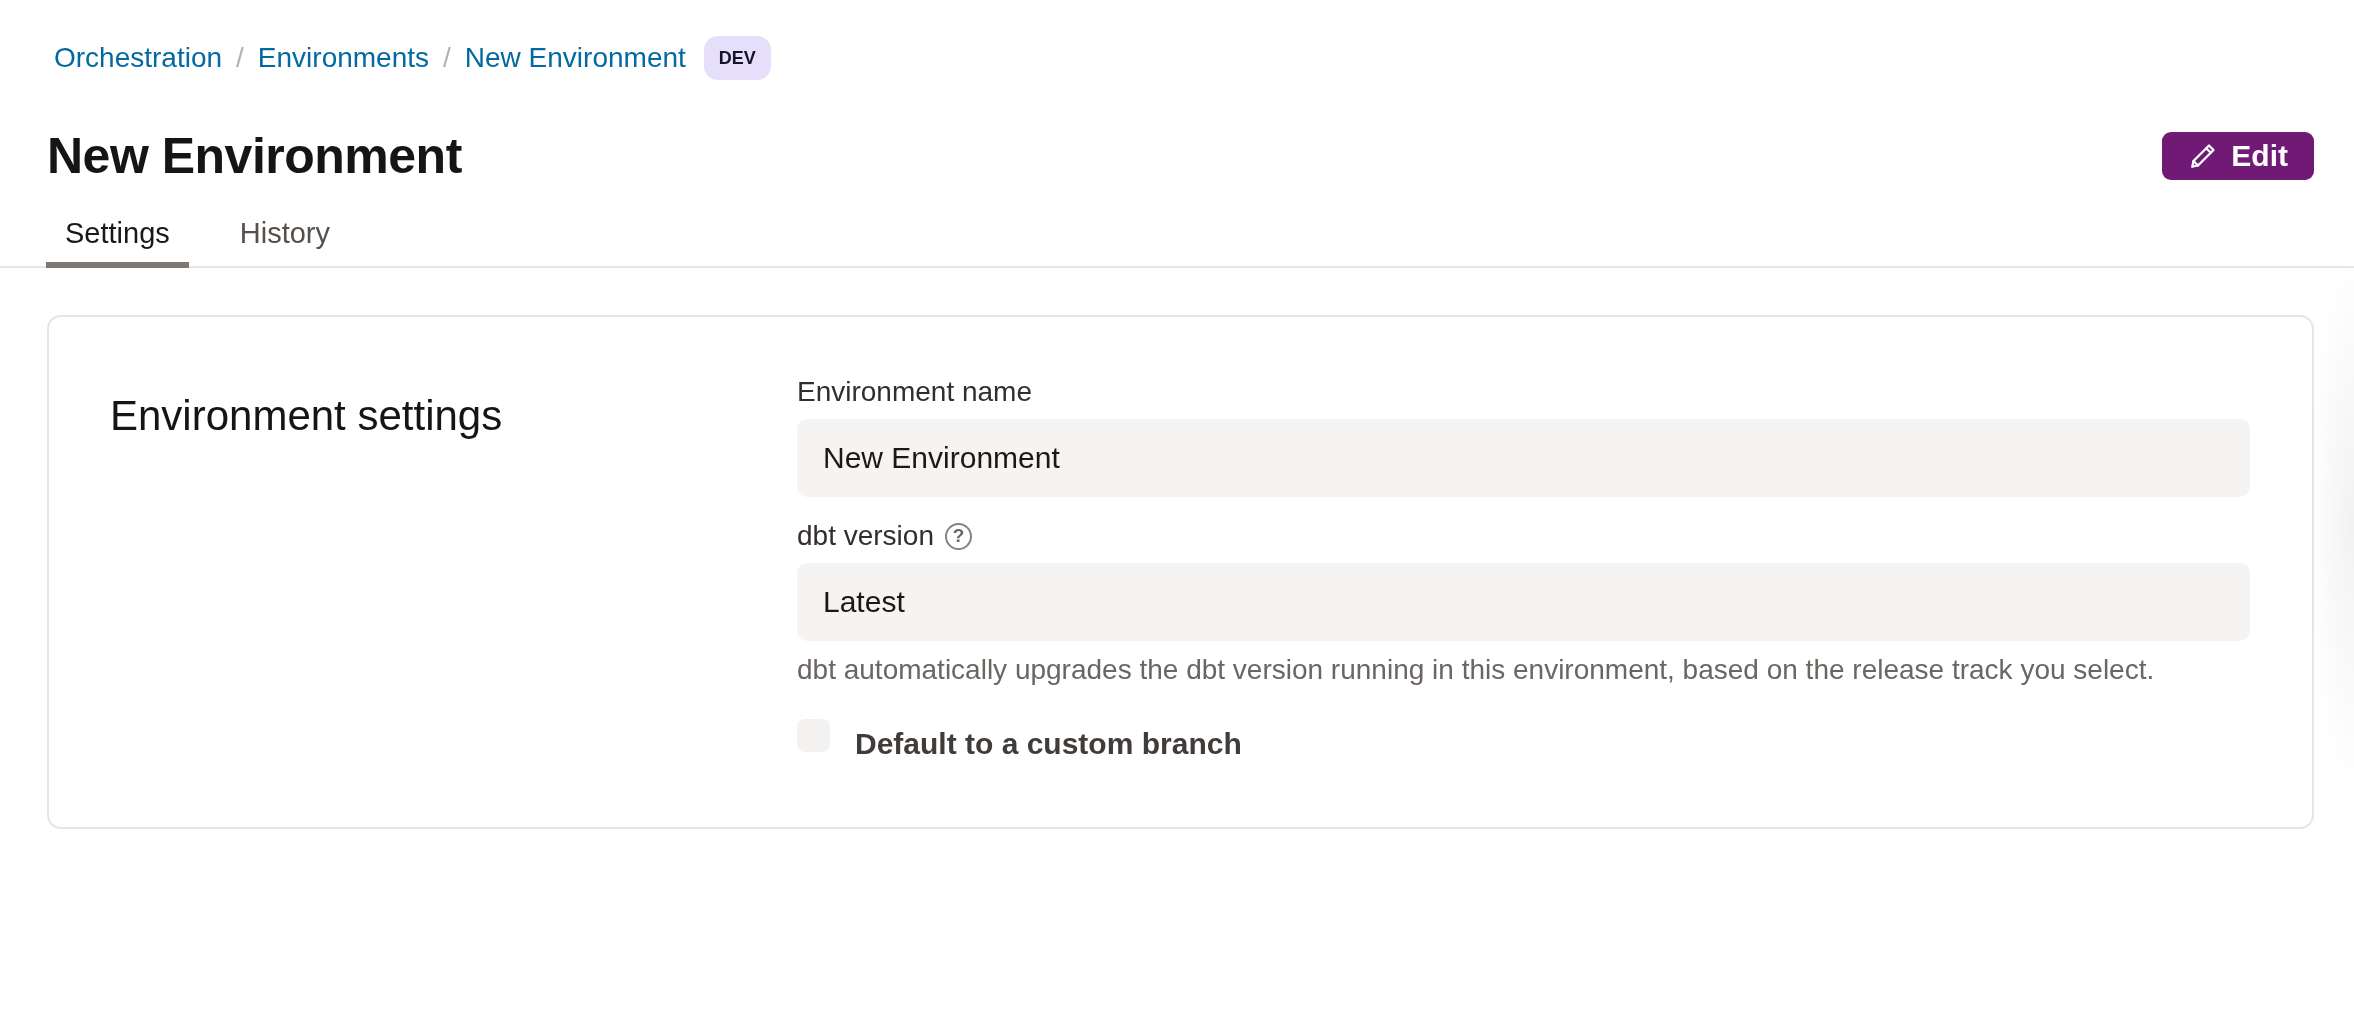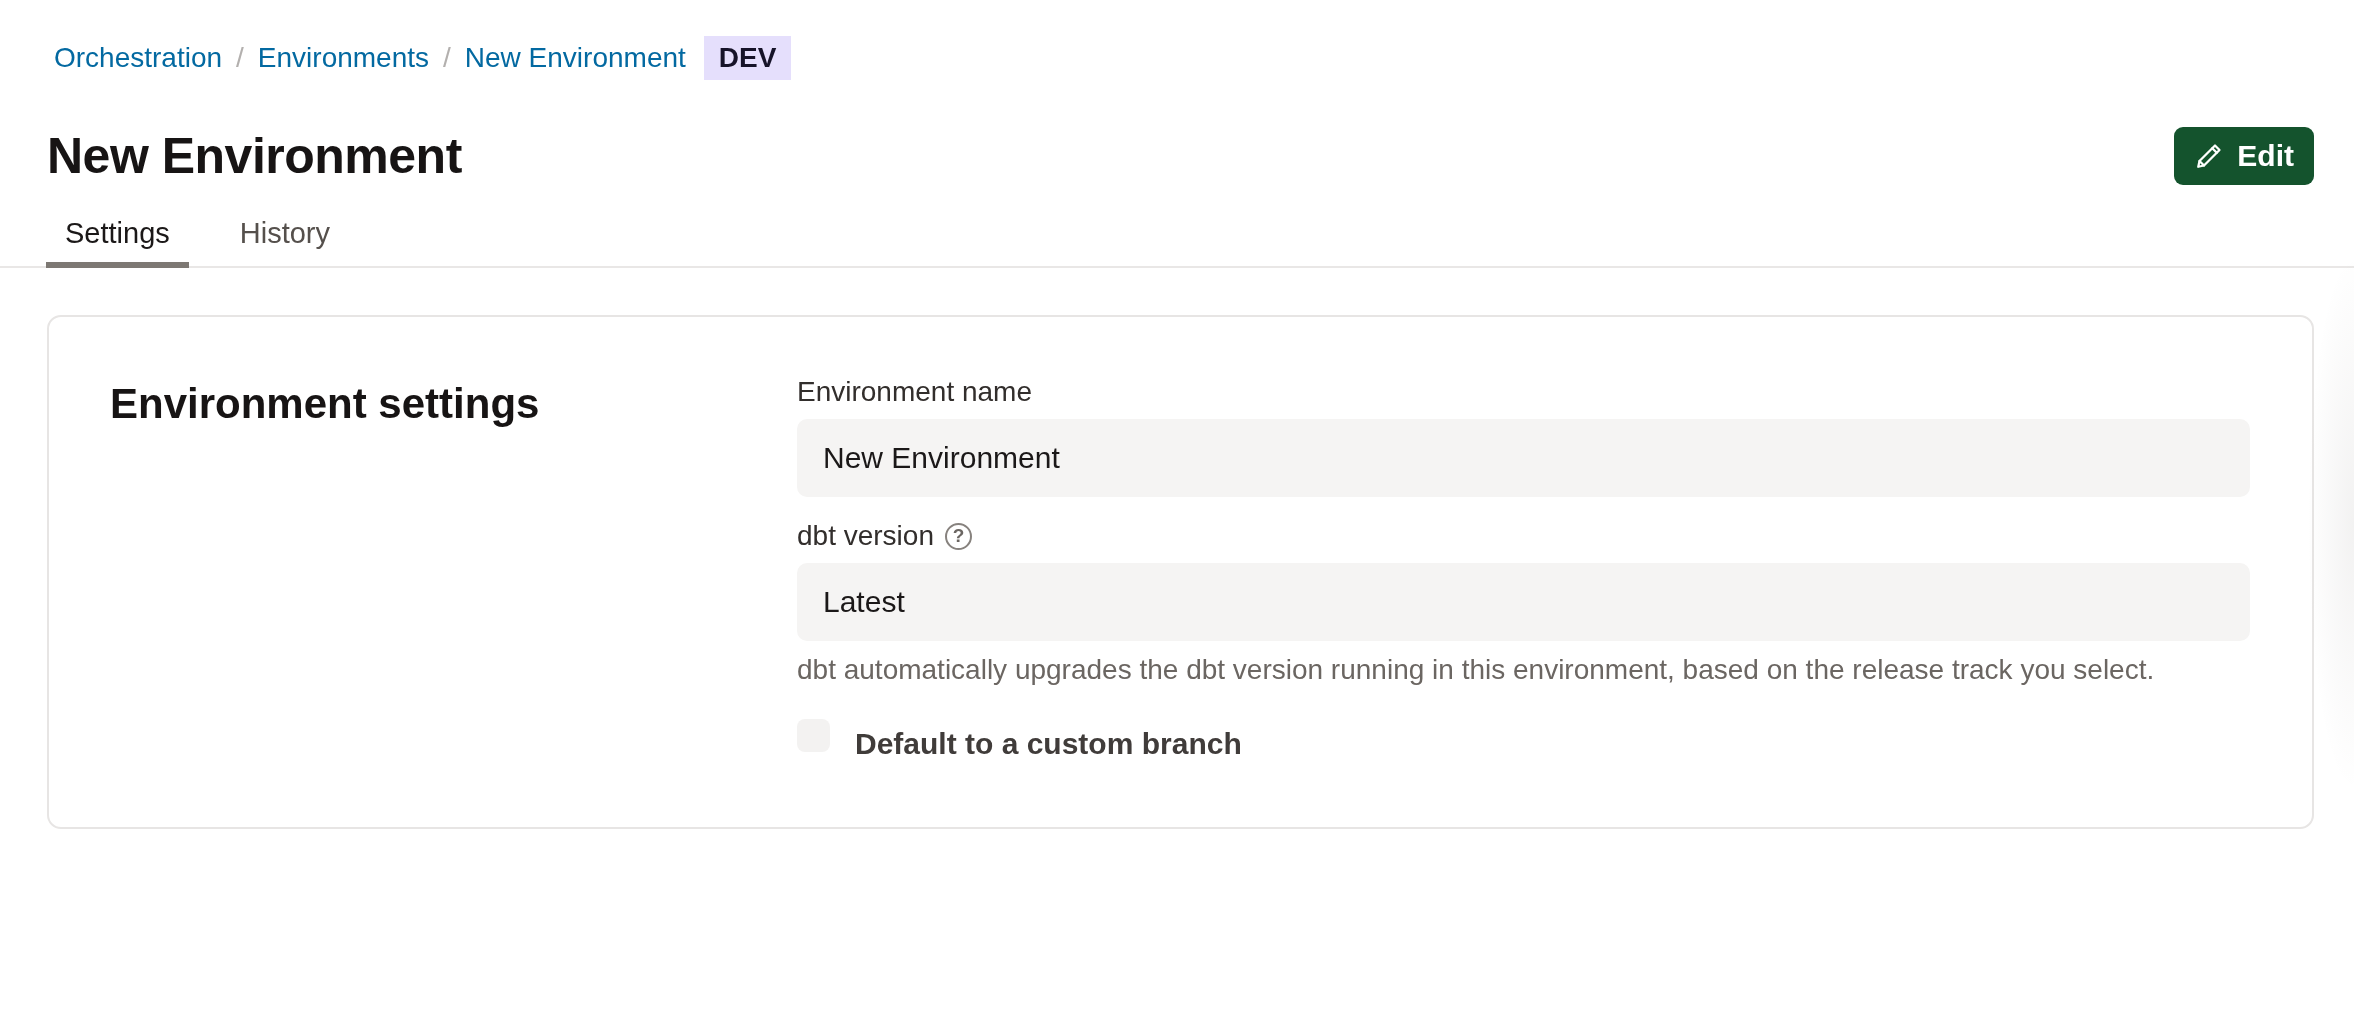--- a/index.html
+++ b/index.html
@@ -4,46 +4,46 @@
 <style>
   * { margin:0; padding:0; box-sizing:border-box; }
   html,body { width:2354px; height:1020px; background:#ffffff; overflow:hidden;
               font-family:"Liberation Sans", sans-serif; color:#1b1818; }
 
   
   .breadcrumb { padding:36px 0 0 54px; display:flex; align-items:center; gap:14px;
                 font-size:28px; line-height:34px; color:#4f4b48; }
   .crumb { color:#0369a1; cursor:pointer; }
   .crumb-sep { color:#b3b0ae; }
-  .badge { background:#e5dffc; color:#161329; font-size:28px; font-weight:600;
-           padding:5px 15px; border-radius:0; margin-left:4px; }
+  .badge { background:#e5dffc; color:#161329; font-size:18px; font-weight:600;
+           padding:5px 15px; border-radius:14px; margin-left:4px; }
 
   
   .header-row { margin-top:46px; padding:0 40px 0 47px; display:flex;
                 justify-content:space-between; align-items:center; }
   .page-title { font-size:50px; line-height:60px; font-weight:700; color:#171414; letter-spacing:-0.5px; }
-  .edit-btn { background:#14532d; color:#ffffff; border:none; border-radius:9px;
-              height:58px; padding:0 20px; display:flex; align-items:center; gap:13px;
+  .edit-btn { background:#701a75; color:#ffffff; border:none; border-radius:9px;
+              height:48px; padding:0 26px; display:flex; align-items:center; gap:13px;
               font-size:30px; font-weight:600; font-family:inherit; cursor:pointer; }
   .edit-btn svg { width:30px; height:30px; display:block; }
 
   
   .tabs { margin-top:30px; width:100%; padding-left:46px; border-bottom:2px solid #e9e7e6;
           display:flex; gap:32px; }
   .tab { position:relative; font-size:29px; line-height:34px; padding:0 19px 16px 19px;
          color:#55504c; cursor:pointer; }
   .tab.active { color:#1b1818; font-weight:500; }
   .tab.active::after { content:""; position:absolute; left:0; right:0; bottom:-2px;
                        height:6px; background:#7d7873; }
 
   
   .card { margin:47px 40px 0 47px; border:2px solid #e7e5e4; border-radius:14px;
           background:#ffffff; padding:58px 62px 66px 61px; display:flex; }
   .card-left { width:687px; flex:0 0 687px; }
-  .card-heading { margin-top:4px; font-size:42px; line-height:50px; font-weight:700; color:#171414; }
+  .card-heading { margin-top:16px; font-size:42px; line-height:50px; font-weight:400; color:#171414; }
   .card-right { width:1453px; flex:0 0 1453px; }
 
   .field-group { margin-bottom:22px; }
   .field-label { font-size:28px; line-height:34px; font-weight:500; color:#322e2c;
                  margin-bottom:10px; display:flex; align-items:center; gap:11px; }
   .help-icon { width:27px; height:27px; border:2px solid #87827e; border-radius:50%;
                color:#6b6662; font-size:19px; font-weight:700; display:inline-flex;
                align-items:center; justify-content:center; cursor:pointer; }
   .help-icon::after { content:"?"; }
   .field-input { height:78px; background:#f5f4f3; border-radius:10px; display:flex;

